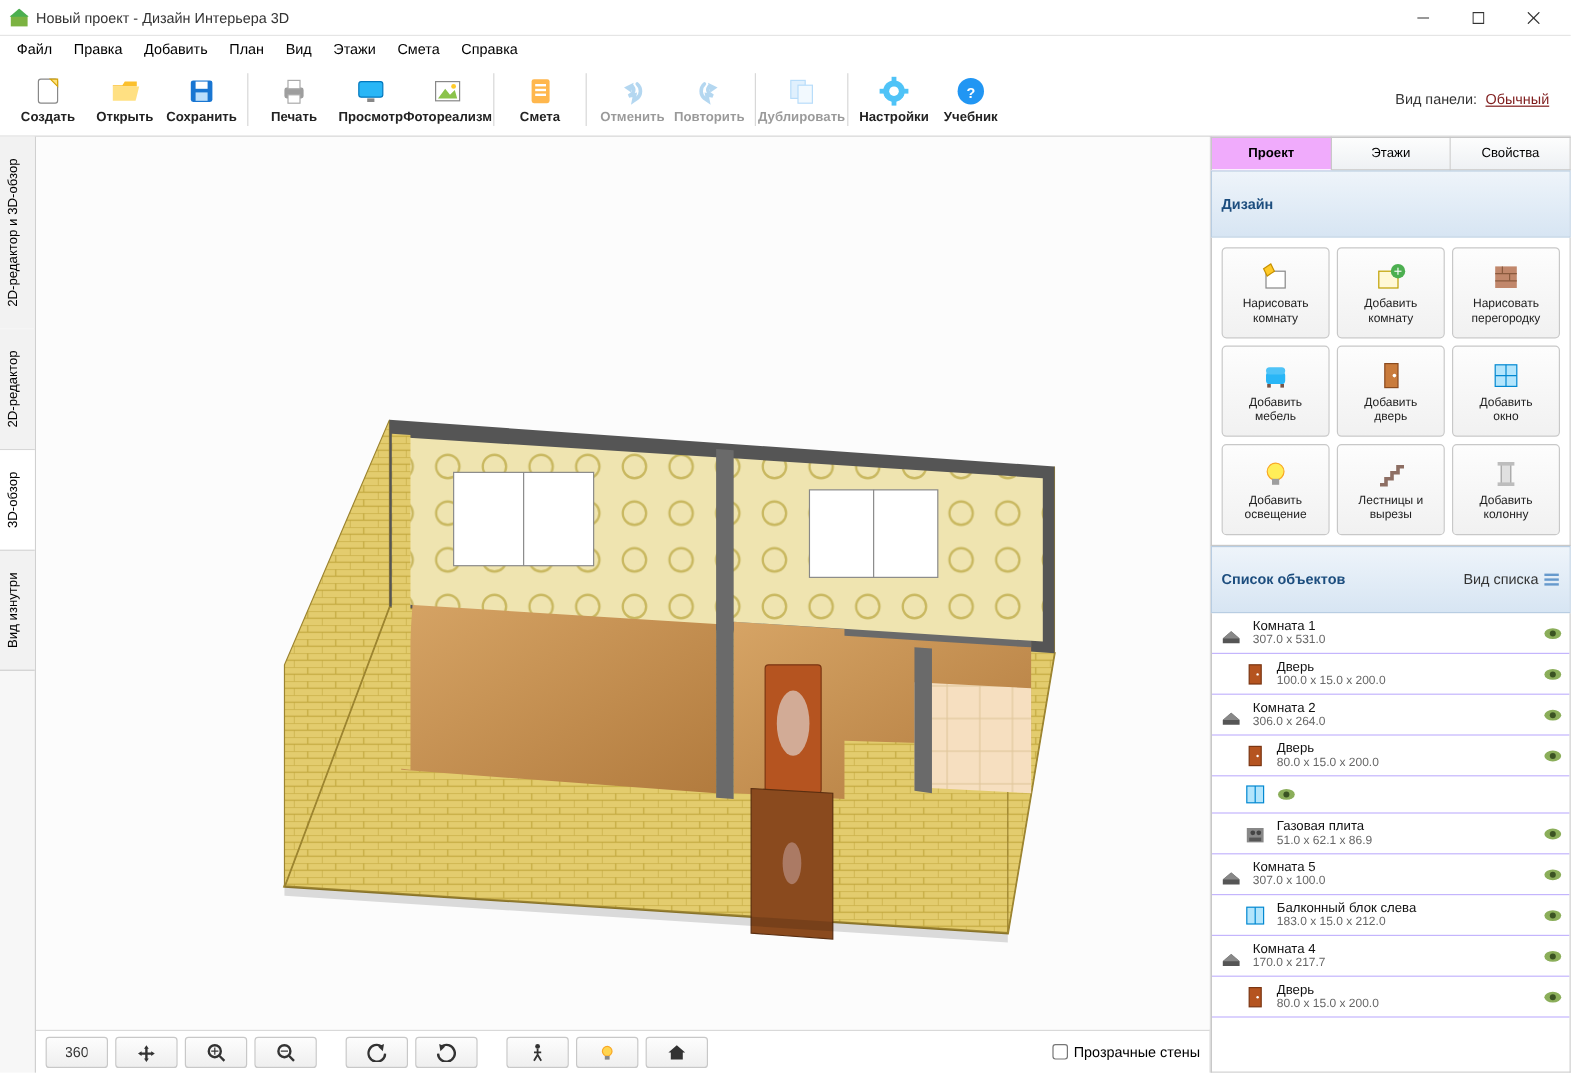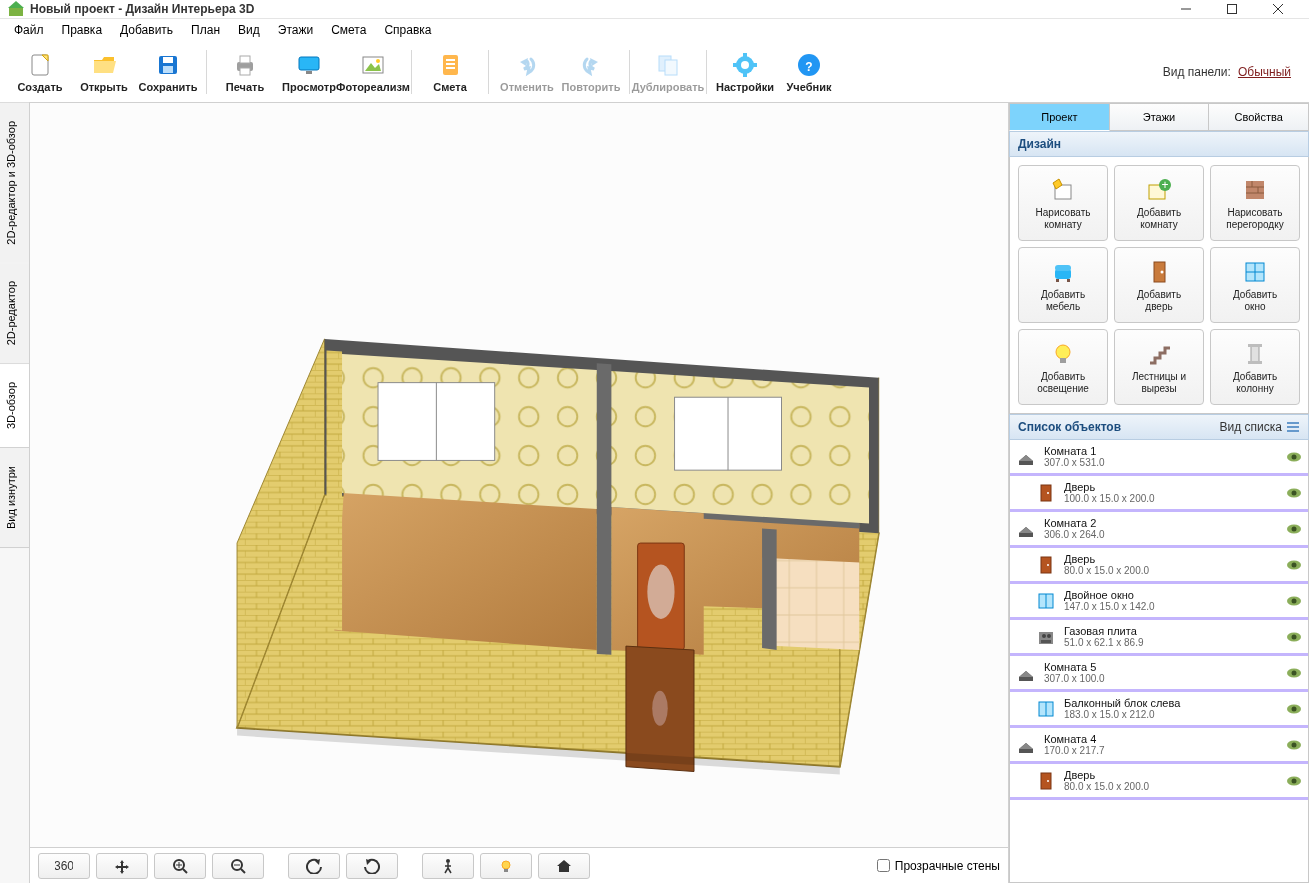--- a/index.html
+++ b/index.html
@@ -1,19 +1,19 @@
 <!DOCTYPE html>
 <html><head>
 <meta charset="utf-8">
 <style>
 * { margin:0; padding:0; box-sizing:border-box; font-family:"Segoe UI",Tahoma,sans-serif; font-size:12px; }
 body { background:#fff; width:1309px; height:894px; overflow:hidden; user-select:none; }
 
 
-.titlebar { height:19px; display:flex; align-items:center; padding:0 8px; background:#fff; border-bottom:1px solid #e5e5e5;font-weight:bold; }
+.titlebar { height:30px; display:flex; align-items:center; padding:0 8px; background:#fff; border-bottom:1px solid #e5e5e5; }
 .titlebar .app-icon { width:16px; height:16px; margin-right:6px; }
 .titlebar .title { color:#333; flex:0 0 auto; }
 .titlebar .spacer { flex:1; }
 .win-btn { width:46px; height:30px; display:flex; align-items:center; justify-content:center; color:#555; }
 
 
 .menubar { height:22px; display:flex; align-items:center; padding:0 6px; gap:2px;text-align:right; }
 .menubar .menu-item { padding:2px 8px; border-radius:2px; }
 
 
@@ -43,32 +43,32 @@
 .view-toolbar { height:36px; border-top:1px solid #d0d0d0; display:flex; align-items:center; padding:0 8px; gap:6px; }
 .vtb-btn { width:52px; height:26px; border:1px solid #c8c8c8; border-radius:3px; background:linear-gradient(#fdfdfd,#efefef); display:flex; align-items:center; justify-content:center; font-size:13px; color:#333; }
 .view-toolbar .spacer { flex:1; }
 .chk { display:flex; align-items:center; gap:5px; font-size:11px; }
 
 
 .right-panel { width:300px; display:flex; flex-direction:column; background:#fff; }
 .rtabs { display:flex; height:28px; }
 .rtab { flex:1; display:flex; align-items:center; justify-content:center; border:1px solid #c8c8c8; border-left:none; background:linear-gradient(#fdfdfd,#eef1f4); font-size:11px; }
 .rtab:first-child { border-left:1px solid #c8c8c8; }
-.rtab.active { background:#7dd3fc; border-bottom-color:#fff; font-weight:normal; }
-
-.section-header { background:linear-gradient(#eef4fa,#d7e5f3); border:1px solid #b8cde2; padding:5px 8px; font-weight:bold; font-size:11px; color:#1c4d7e; display:flex; justify-content:space-between; }
+.rtab.active { background:#f0abfc; border-bottom-color:#fff; font-weight:bold; }
+
+.section-header { background:linear-gradient(#eef4fa,#d7e5f3); border:1px solid #b8cde2; padding:20px 8px; font-weight:bold; font-size:11px; color:#1c4d7e; display:flex; justify-content:space-between; }
 .section-header .mini { font-weight:normal; color:#333; font-size:10px; display:flex; align-items:center; gap:4px; }
 
 .design-grid { display:grid; grid-template-columns:repeat(3,1fr); gap:6px; padding:8px; border:1px solid #c8c8c8; border-top:none; }
 .design-btn { border:1px solid #c8c8c8; border-radius:4px; background:linear-gradient(#fdfdfd,#f1f1f1); display:flex; flex-direction:column; align-items:center; justify-content:center; padding:6px 2px; height:76px; }
 .design-btn .icon { width:28px; height:28px; margin-bottom:3px; display:flex; align-items:center; justify-content:center; }
 .design-btn .lbl { font-size:10px; text-align:center; line-height:1.2; color:#222; }
 
 .obj-list { flex:1; overflow-y:auto; border:1px solid #c8c8c8; border-top:none; }
-.obj-item { display:flex; align-items:center; padding:5px 6px; border-bottom:3px solid #c4b5fd; gap:8px; }
+.obj-item { display:flex; align-items:center; padding:5px 6px; border-bottom:1px solid #c4b5fd; gap:8px; }
 .obj-indent1 { padding-left:26px; }
 .obj-icon { width:20px; height:20px; flex:0 0 20px; display:flex; align-items:center; justify-content:center; }
 .obj-text { flex:1; display:flex; flex-direction:column; }
 .obj-text .name { font-size:11px; color:#111; }
 .obj-text .dims { font-size:10px; color:#666; }
 .eye { width:16px; height:12px; flex:0 0 16px; }
 
 
 svg { display:block; }
 </style>
@@ -575,24 +575,20 @@
             </svg>
           </span>
         </div>
         <div class="obj-item obj-indent1">
           <span class="obj-icon">
             <svg width="20" height="20">
               <rect x="3" y="3" width="14" height="14" fill="#b3e5fc" stroke="#0288d1"></rect>
               <line x1="10" y1="3" x2="10" y2="17" stroke="#0288d1"></line>
             </svg>
           </span>
-          <span class="obj-text">
-            <span class="name">Двойное окно</span>
-            <span class="dims">147.0 x 15.0 x 142.0</span>
-          </span>
           <span class="eye">
             <svg width="16" height="12">
               <ellipse cx="8" cy="6" rx="7" ry="4.5" fill="#8bae5a"></ellipse>
               <circle cx="8" cy="6" r="2.5" fill="#3b5323"></circle>
             </svg>
           </span>
         </div>
         <div class="obj-item obj-indent1">
           <span class="obj-icon">
             <svg width="20" height="20">

